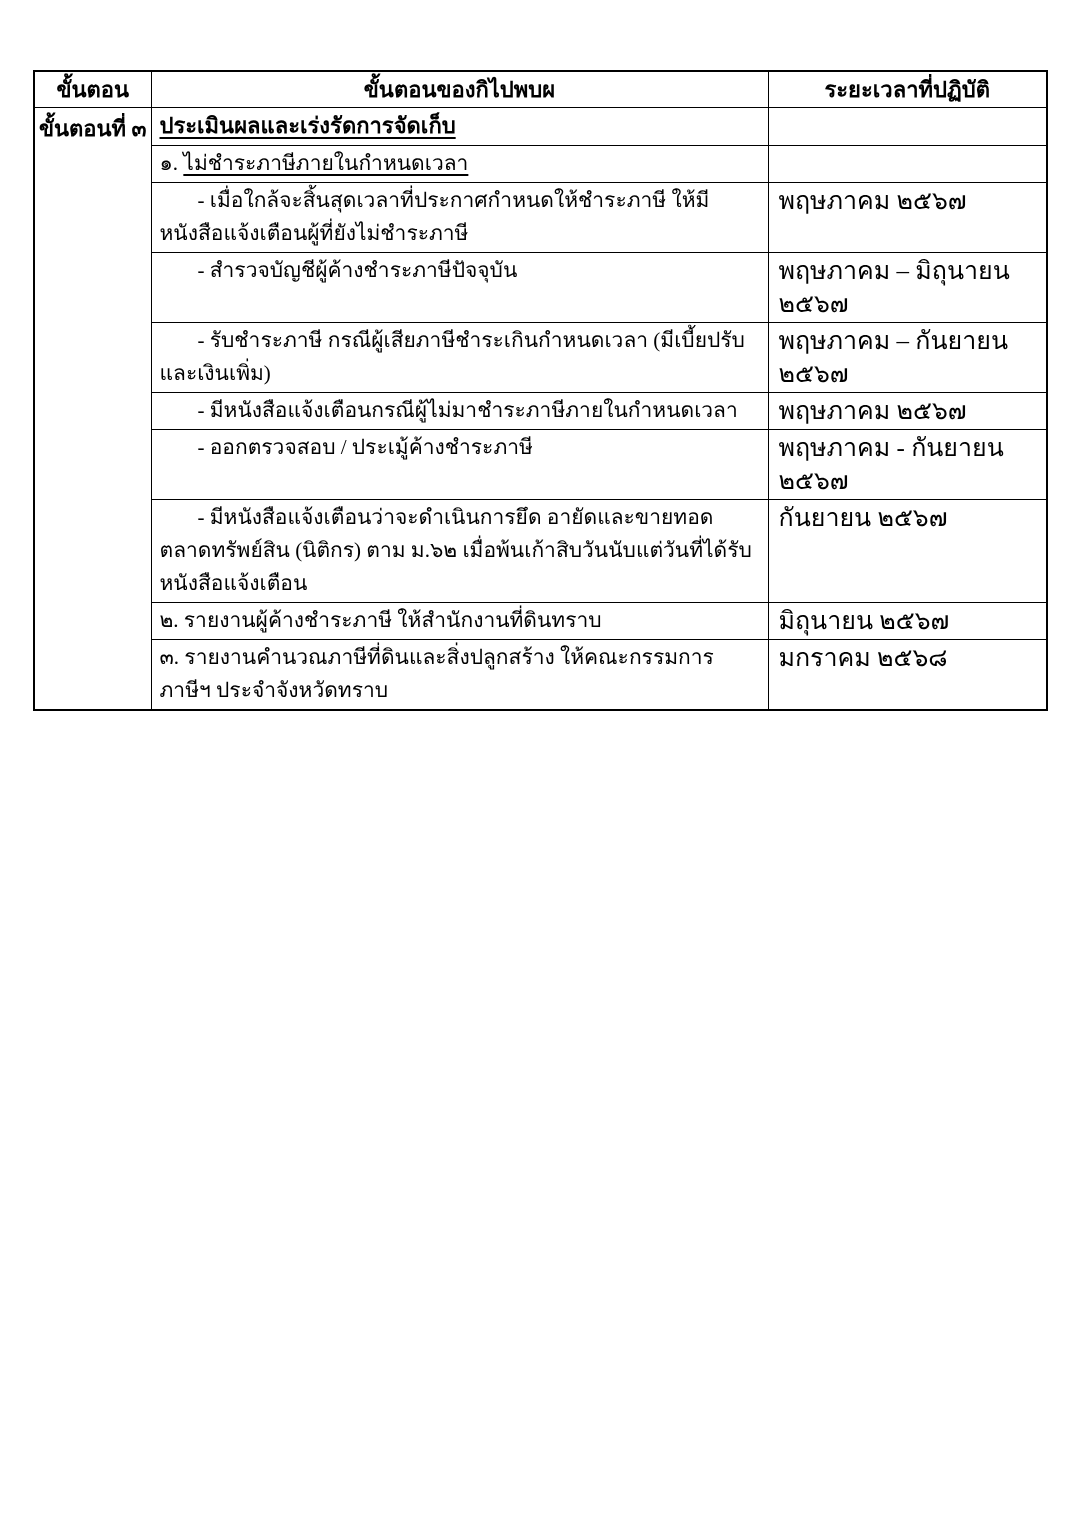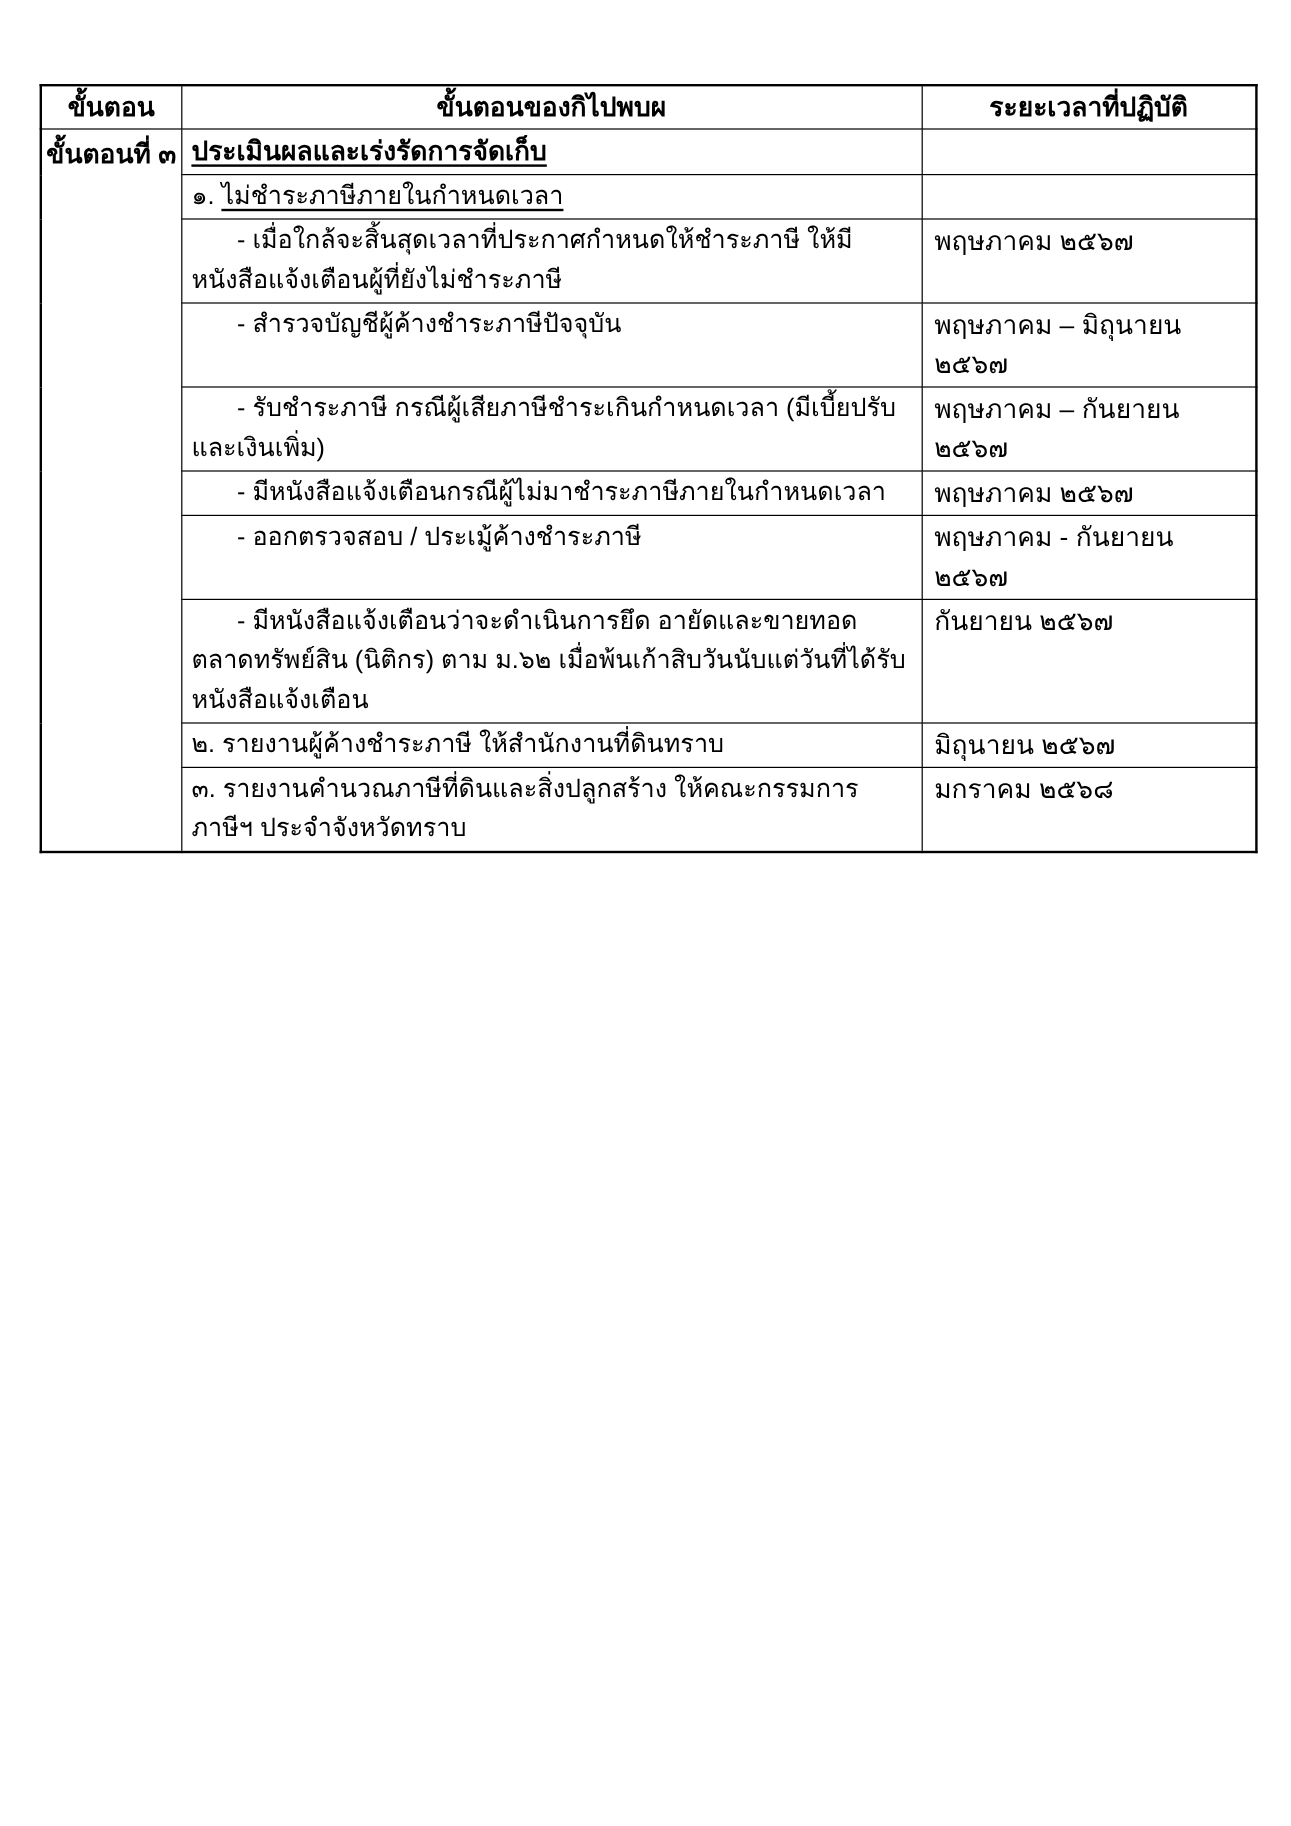--- a/index.html
+++ b/index.html
@@ -2,21 +2,21 @@
 <html><head>
 <meta charset="utf-8">
 <style>
   html, body { margin: 0; padding: 0; background: #ffffff; }
   .page {
     position: relative;
     width: 1076px;
     height: 1522px;
     background: #ffffff;
     color: #000000;
-    font-family: Liberation Sans, sans-serif;
+    font-family: Liberation Serif, serif;
     overflow: hidden;
   }
   table.proc {
     position: absolute;
     left: 33px;
     top: 70px;
     width: 1013px;
     border-collapse: collapse;
     table-layout: fixed;
     border: 2px solid #000;
@@ -40,21 +40,21 @@
     font-size: 22px;
     padding-top: 3px;
   }
   td.act {
     font-size: 21px;
     line-height: 33px;
     padding: 1px 8px 2px 8px;
     vertical-align: top;
   }
   td.per {
-    font-size: 22px;
+    font-size: 25px;
     line-height: 33px;
     padding: 1px 8px 2px 10px;
     vertical-align: top;
   }
   td.act.indent { text-indent: 38px; }
   .bu {
     font-weight: bold;
     font-size: 22px;
     text-decoration: underline;
     text-decoration-thickness: 2px;

